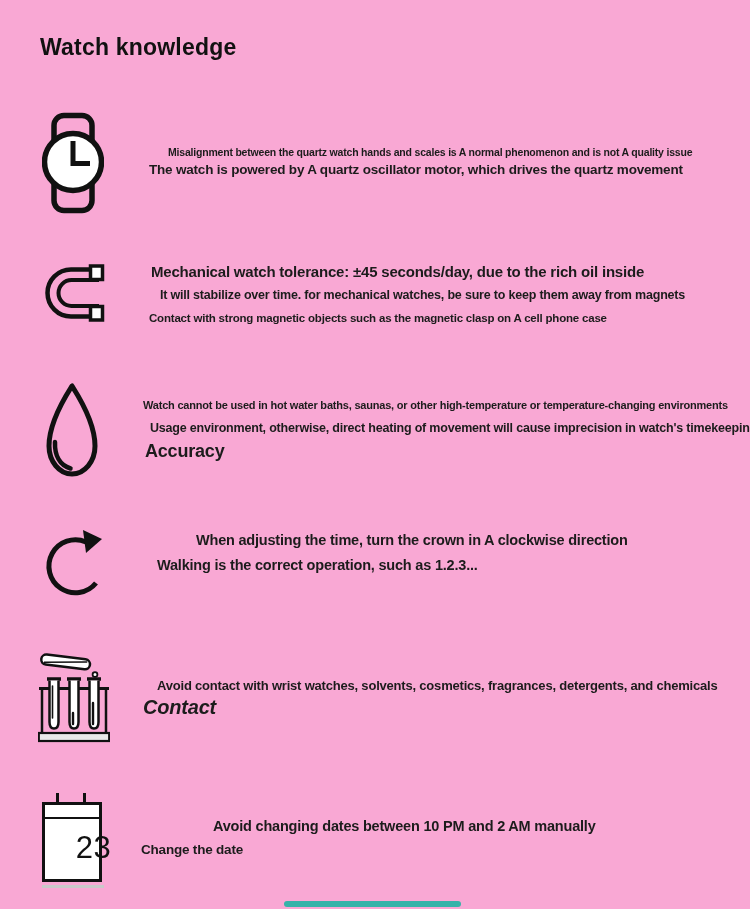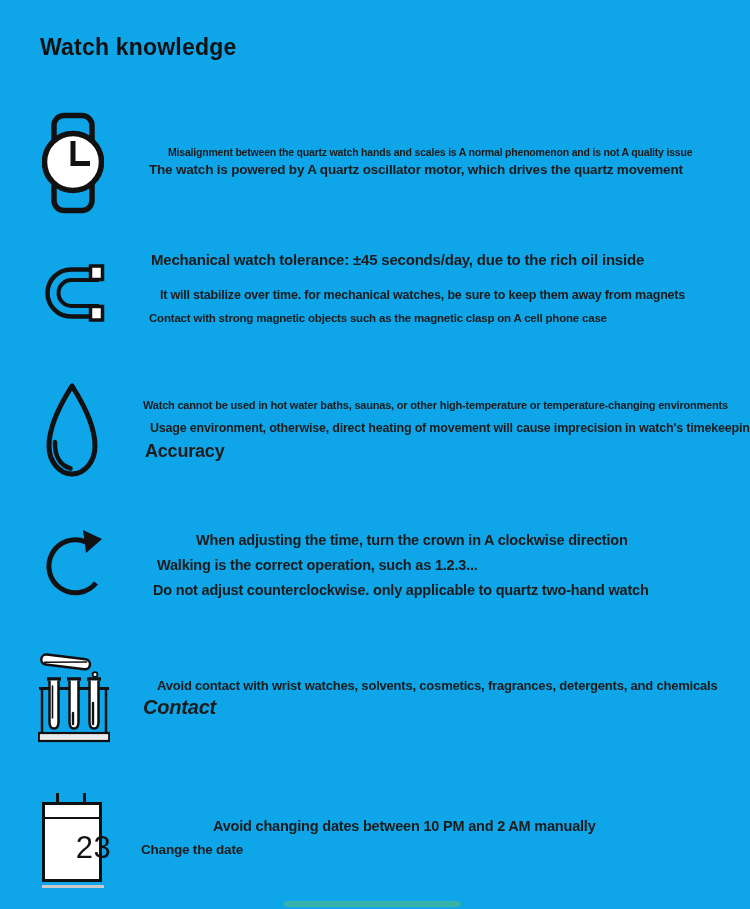--- a/index.html
+++ b/index.html
@@ -1,32 +1,32 @@
 <!DOCTYPE html>
 <html><head>
 <meta charset="utf-8">
 <style>
   html,body{margin:0;padding:0;background:#ffffff;}
   .page{
-    position:relative;width:750px;height:909px;background:#0ea5e9;overflow:hidden;
+    position:relative;width:750px;height:909px;background:#f9a8d4;overflow:hidden;
     font-family:"Liberation Sans","DejaVu Sans",sans-serif;color:#1a1a1a;
   }
   .page-title{
     position:absolute;left:40px;top:34px;font-size:23px;font-weight:700;
     letter-spacing:0.2px;color:#111;white-space:nowrap;
   }
   .icon{position:absolute;}
   .line{position:absolute;font-weight:700;white-space:nowrap;letter-spacing:-0.2px;color:#1c1c1c;}
   
   .ic-watch{left:42px;top:112px;}
   .s1l1{left:168px;top:146px;font-size:10.5px;}
   .s1l2{left:149px;top:162px;font-size:13.5px;}
   
   .ic-magnet{left:44px;top:264px;}
-  .s2l1{left:151px;top:251px;font-size:15px;}
+  .s2l1{left:151px;top:263px;font-size:15px;}
   .s2l2{left:160px;top:288px;font-size:12.5px;}
   .s2l3{left:149px;top:312px;font-size:11.5px;}
   
   .ic-drop{left:40px;top:381px;}
   .s3l1{left:143px;top:399px;font-size:11px;}
   .s3l2{left:150px;top:421px;font-size:12.5px;}
   .s3l3{left:145px;top:441px;font-size:18px;}
   
   .ic-rotate{left:44px;top:526px;}
   .s4l1{left:196px;top:532px;font-size:14.5px;}
@@ -88,21 +88,20 @@
   <div class="line s3l1">Watch cannot be used in hot water baths, saunas, or other high-temperature or temperature-changing environments</div>
   <div class="line s3l2">Usage environment, otherwise, direct heating of movement will cause imprecision in watch's timekeeping</div>
   <div class="line s3l3">Accuracy</div>
 
   <svg class="icon ic-rotate" width="64" height="74" viewBox="0 0 64 74">
     <path d="M42 16 A26.5 26.5 0 1 0 52 57" fill="none" stroke="#111" stroke-width="5"></path>
     <path d="M39 4 L58 13 L42 27 Z" fill="#111"></path>
   </svg>
   <div class="line s4l1">When adjusting the time, turn the crown in A clockwise direction</div>
   <div class="line s4l2">Walking is the correct operation, such as 1.2.3...</div>
-  <div class="line s4l3">Do not adjust counterclockwise. only applicable to quartz two-hand watch</div>
 
   <svg class="icon ic-tubes" width="72" height="96" viewBox="0 0 72 96">
     <g transform="rotate(7 28 13)">
       <rect x="3" y="7" width="49" height="10" rx="5" fill="#ffffff" stroke="#111" stroke-width="2.5"></rect>
       <line x1="6" y1="15" x2="49" y2="9.5" stroke="#111" stroke-width="1.5"></line>
     </g>
     <circle cx="57" cy="24.5" r="2.4" fill="#ffffff" stroke="#111" stroke-width="1.8"></circle>
     <line x1="1" y1="38.5" x2="71" y2="38.5" stroke="#111" stroke-width="3"></line>
     <line x1="4" y1="38" x2="4" y2="84" stroke="#111" stroke-width="2.5"></line>
     <line x1="68" y1="38" x2="68" y2="84" stroke="#111" stroke-width="2.5"></line>

